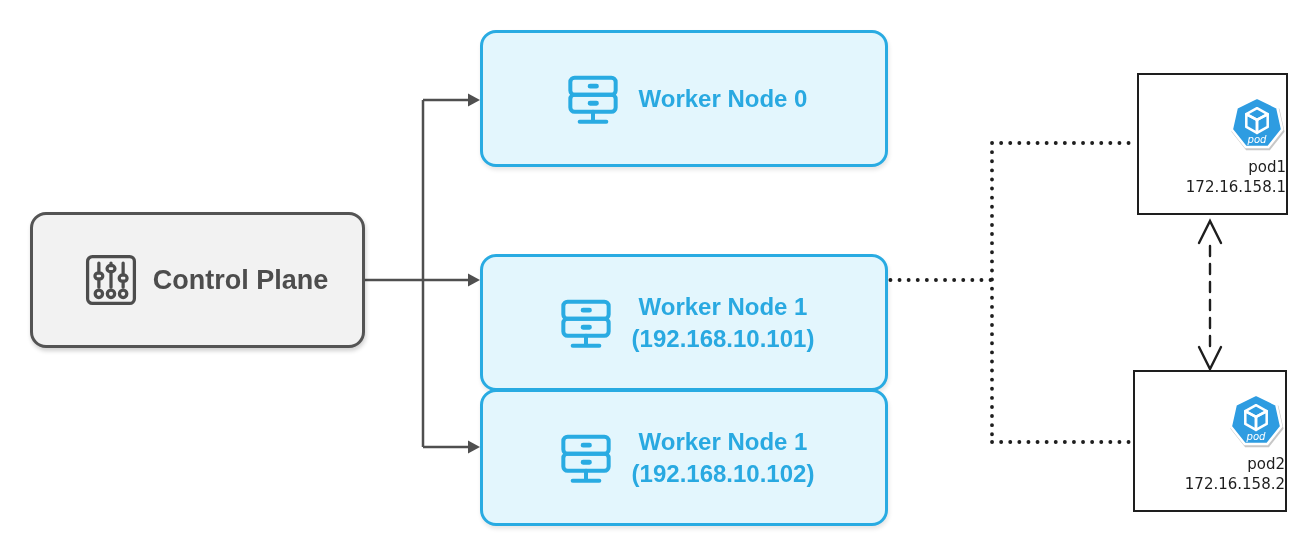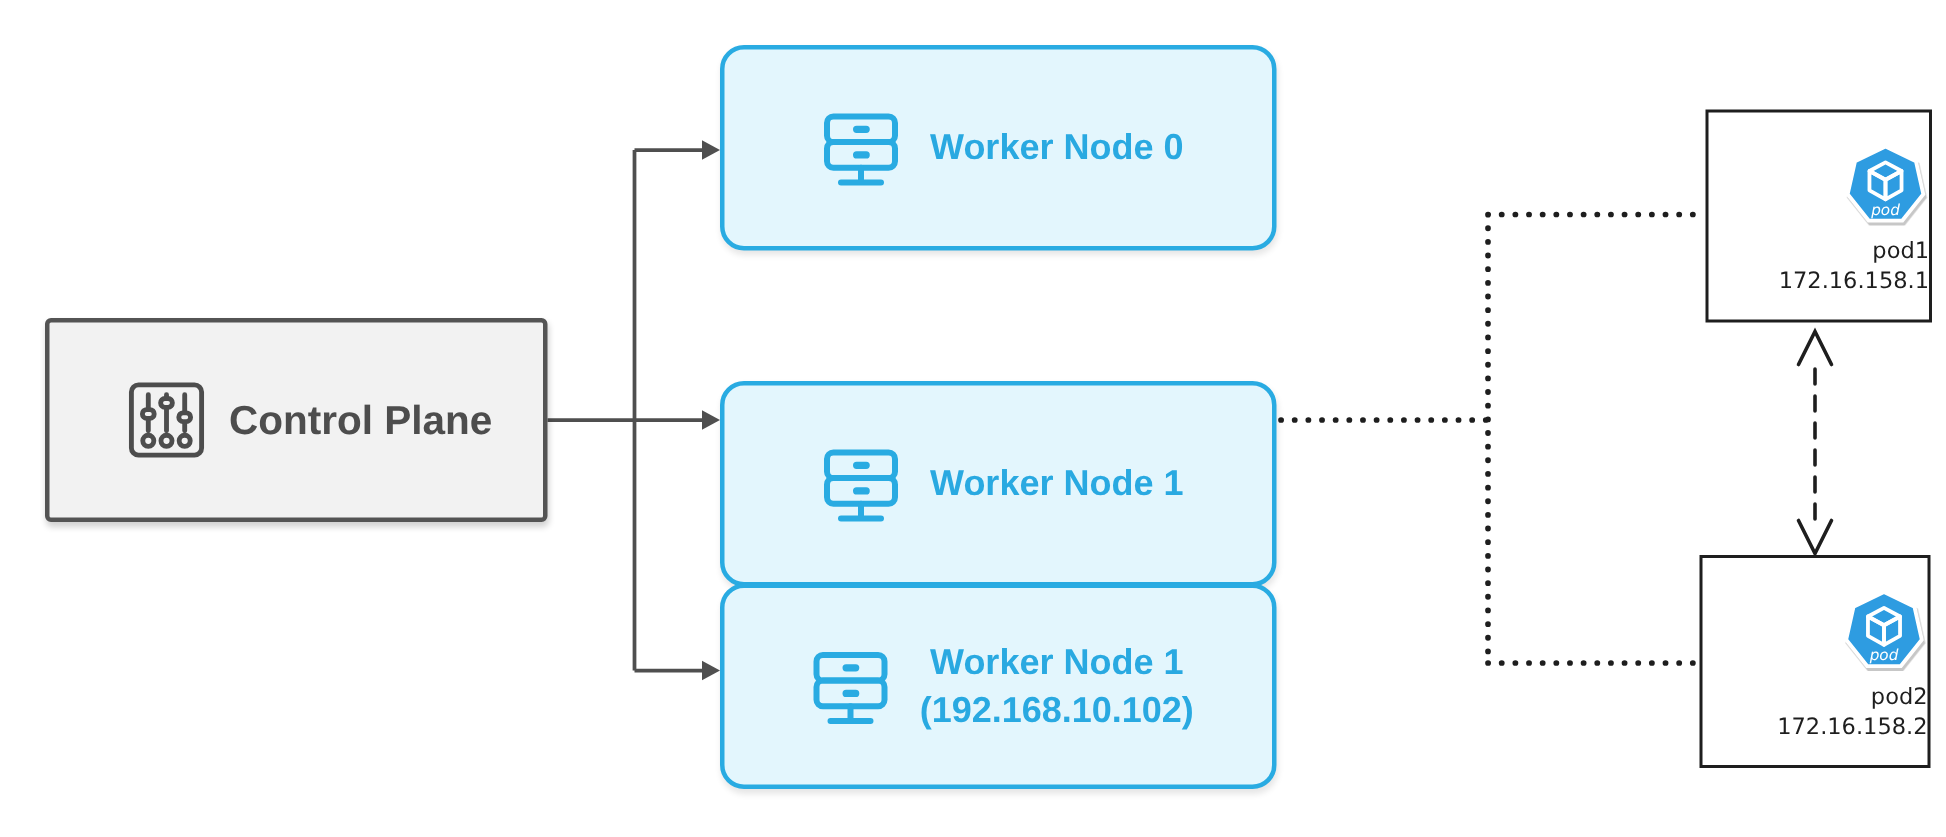--- a/index.html
+++ b/index.html
@@ -23,38 +23,38 @@
     display: flex;
     align-items: center;
     justify-content: center;
   }
   
   .control {
     left: 30px; top: 212px;
     width: 335px; height: 136px;
     background: #f2f2f2;
     border: 3px solid #545454;
-    border-radius: 4px;
+    border-radius: 16px;
     gap: 16px;
     box-shadow: 1px 3px 4px rgba(0,0,0,0.18);
     padding-left: 18px;
   }
   .control .title-block {
     text-align: center;
     color: #4d4d4d;
     font-size: 27px;
     font-weight: 600;
     line-height: 1.26;
     white-space: nowrap;
   }
   .control .node-icon { width: 52px; height: 52px; flex: 0 0 auto; }
   
   .worker {
     left: 480px;
-    width: 371px; height: 137px;
+    width: 408px; height: 137px;
     background: #e3f6fd;
     border: 3px solid #29abe2;
     border-radius: 16px;
     gap: 14px;
     box-shadow: 1px 3px 4px rgba(0,0,0,0.10);
   }
   #worker0 { top: 30px; }
   #worker1 { top: 210px; margin-top: 44px; }
   #worker2 { top: 389px; }
   .worker .title-block {
@@ -142,20 +142,21 @@
 
   <div class="box worker" id="worker1">
     <svg class="node-icon" viewBox="0 0 24 24" fill="none" stroke="#29abe2" stroke-width="1.5" stroke-linecap="round" stroke-linejoin="round">
       <rect x="3.5" y="4" width="17" height="6.4" rx="1.6"></rect>
       <rect x="3.5" y="10.4" width="17" height="6.4" rx="1.6"></rect>
       <path d="M10.9,7.2 H13.3 M10.9,13.6 H13.3" stroke-width="1.8"></path>
       <path d="M12,16.8 V20.5 M7,20.5 H17"></path>
     </svg>
     <div class="title-block">
       <div>Worker Node 1</div>
+      <div>(192.168.10.101)</div>
     </div>
   </div>
 
   <div class="box worker" id="worker2">
     <svg class="node-icon" viewBox="0 0 24 24" fill="none" stroke="#29abe2" stroke-width="1.5" stroke-linecap="round" stroke-linejoin="round">
       <rect x="3.5" y="4" width="17" height="6.4" rx="1.6"></rect>
       <rect x="3.5" y="10.4" width="17" height="6.4" rx="1.6"></rect>
       <path d="M10.9,7.2 H13.3 M10.9,13.6 H13.3" stroke-width="1.8"></path>
       <path d="M12,16.8 V20.5 M7,20.5 H17"></path>
     </svg>

